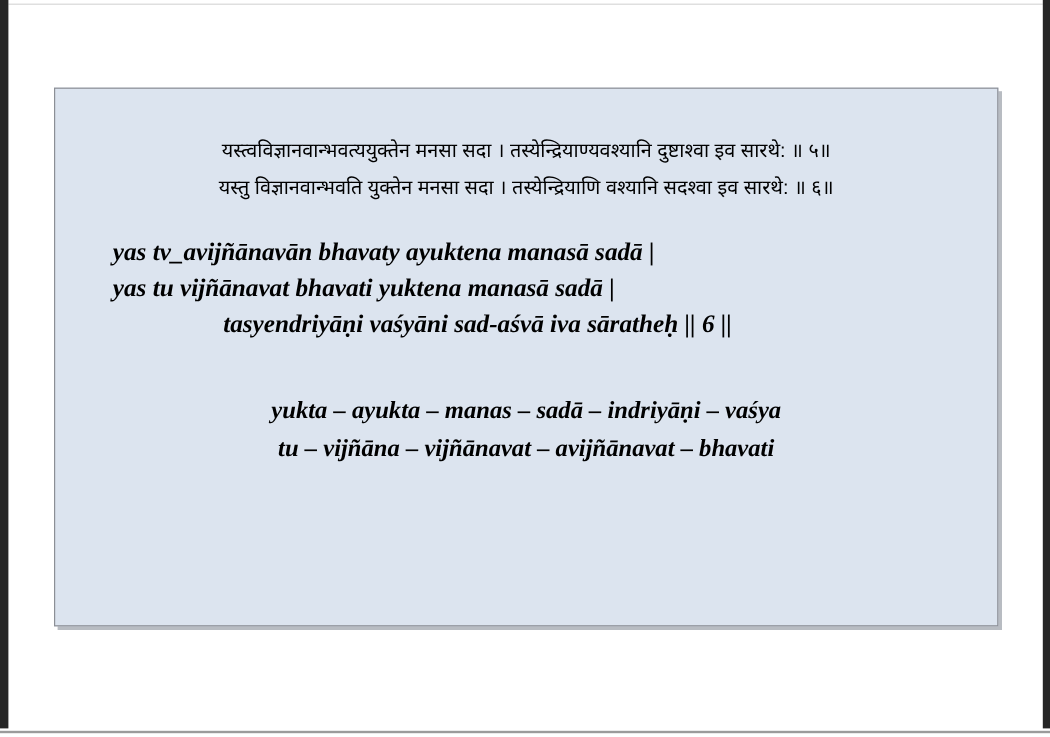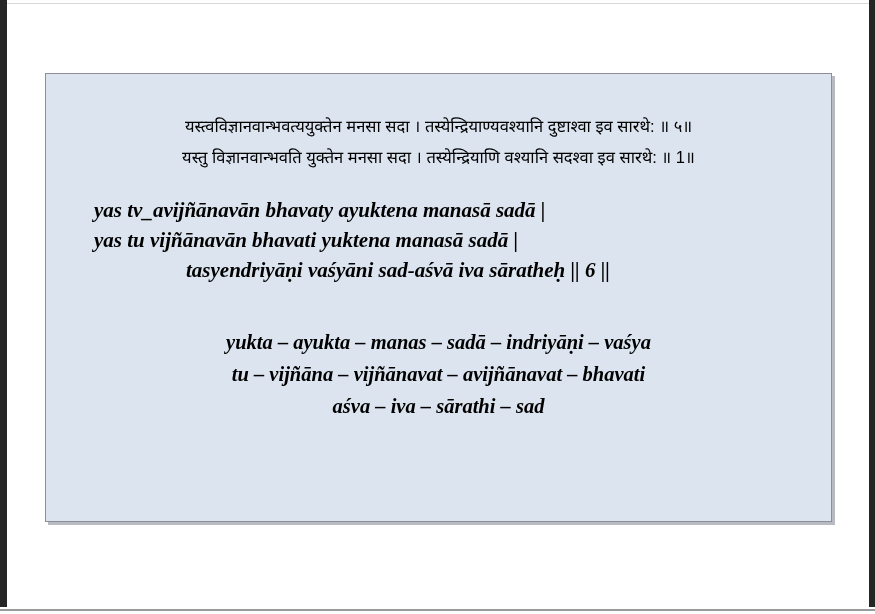--- a/index.html
+++ b/index.html
@@ -125,31 +125,30 @@
 <div id="page-frame">
 
   <div id="top-rule"></div>
   <div id="left-gutter"></div>
   <div id="right-gutter"></div>
 
   <div id="verse-panel">
 
     <div class="devanagari-block">
       <div class="devanagari-line">यस्त्वविज्ञानवान्भवत्ययुक्तेन मनसा सदा । तस्येन्द्रियाण्यवश्यानि दुष्टाश्वा इव सारथे: ॥ ५॥</div>
-      <div class="devanagari-line">यस्तु विज्ञानवान्भवति युक्तेन मनसा सदा । तस्येन्द्रियाणि वश्यानि सदश्वा इव सारथे: ॥ 1॥</div>
+      <div class="devanagari-line">यस्तु विज्ञानवान्भवति युक्तेन मनसा सदा । तस्येन्द्रियाणि वश्यानि सदश्वा इव सारथे: ॥ ६॥</div>
     </div>
 
     <div class="translit-block">
       <div class="translit-line">yas tv_avijñānavān bhavaty ayuktena manasā sadā |</div>
-      <div class="translit-line">yas tu vijñānavān bhavati yuktena manasā sadā |</div>
+      <div class="translit-line">yas tu vijñānavat bhavati yuktena manasā sadā |</div>
       <div class="translit-line indent">tasyendriyāṇi vaśyāni sad-aśvā iva sāratheḥ || 6 ||</div>
     </div>
 
     <div class="wordlist-block">
       <div class="wordlist-line">yukta – ayukta – manas – sadā – indriyāṇi – vaśya</div>
       <div class="wordlist-line">tu – vijñāna – vijñānavat – avijñānavat – bhavati</div>
-      <div class="wordlist-line">aśva – iva – sārathi – sad</div>
     </div>
 
   </div>
 
   <div id="bottom-rule"></div>
 </div>
 
 </body></html>

